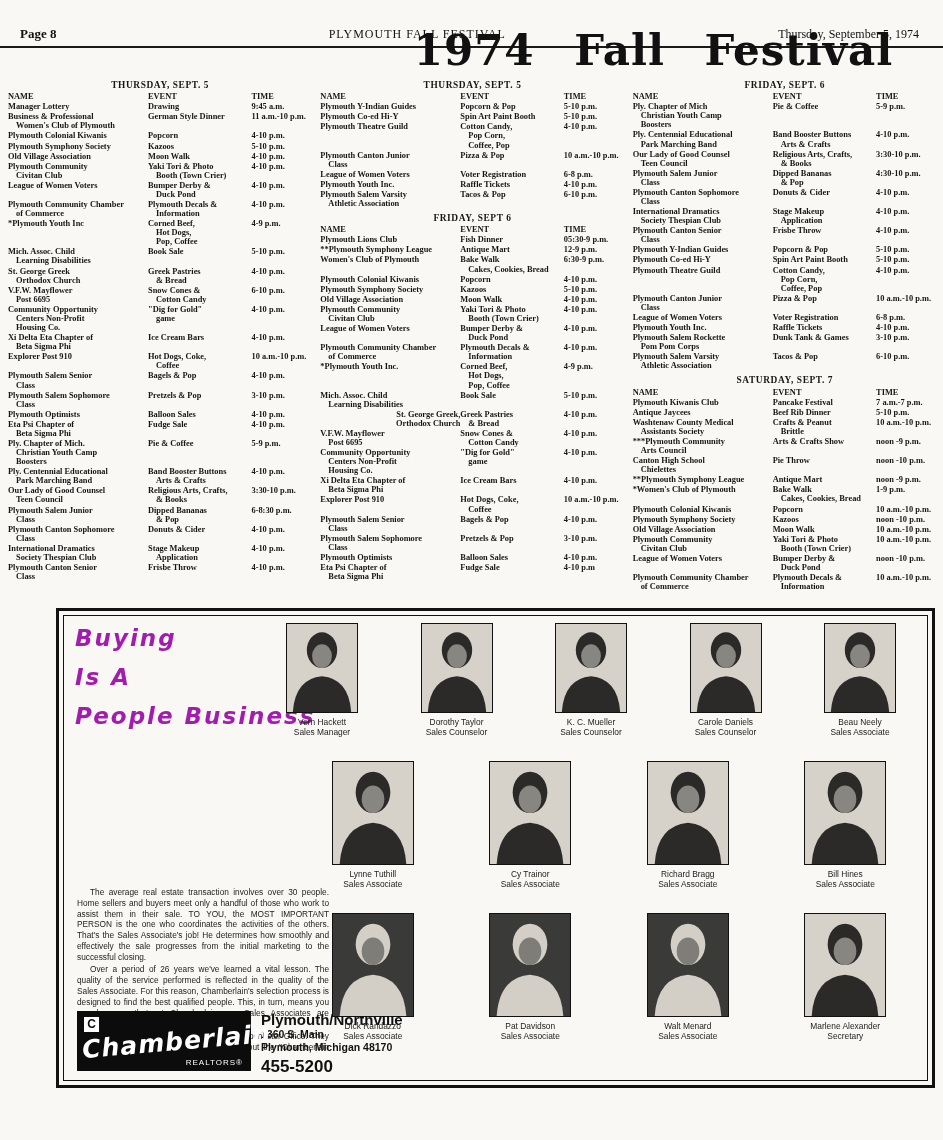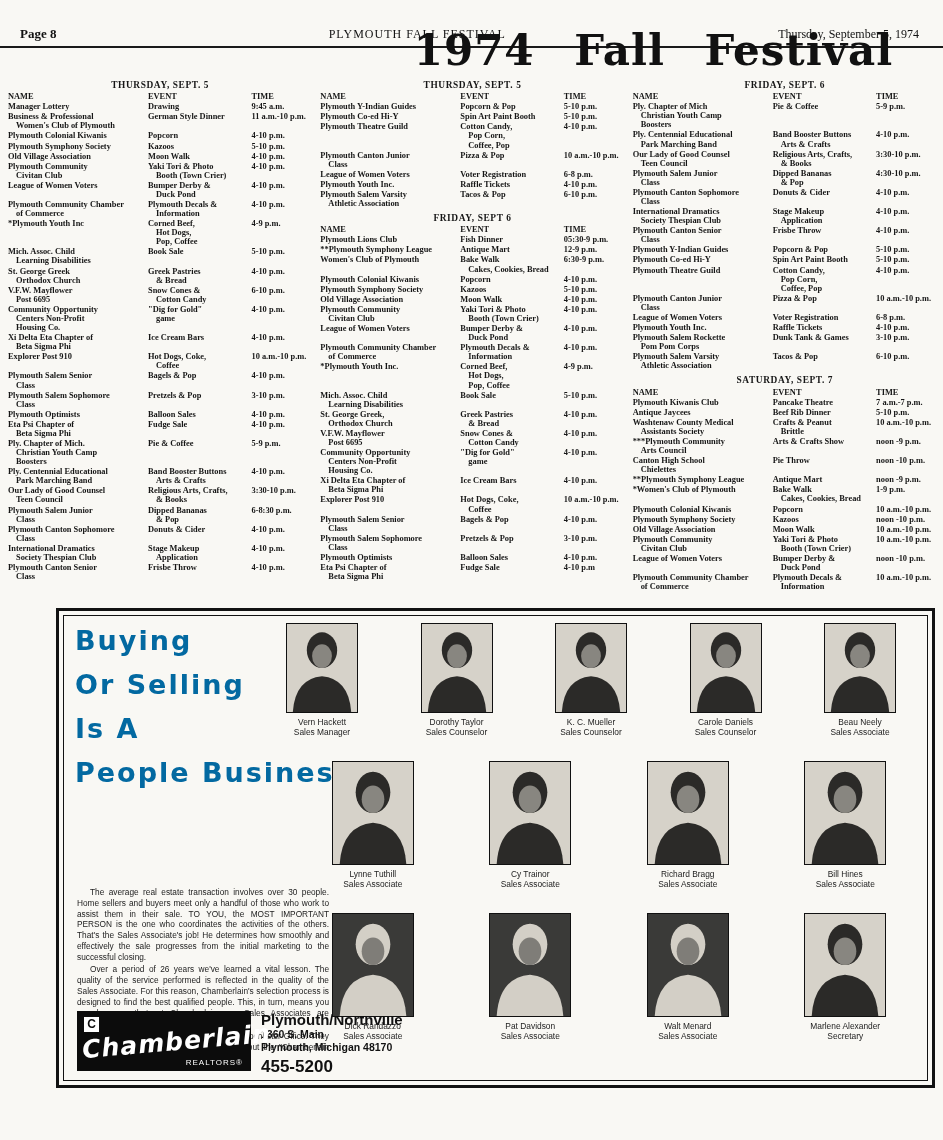--- a/index.html
+++ b/index.html
@@ -33,22 +33,22 @@
   .sched-head .cell.name{padding-left:0;}
 
   
   .ad{position:relative;margin:10px 8px 0 56px;height:474px;
       border:3px solid #121212;background:#f9f8f4;
       font-family:"Liberation Sans","DejaVu Sans",sans-serif;}
   .ad::after{content:"";position:absolute;inset:4px;border:1px solid #121212;pointer-events:none;}
 
   .ad-headline{position:absolute;left:16px;top:14px;width:235px;}
   .ad-headline .hl{font-family:"DejaVu Sans","Liberation Sans",sans-serif;
-                   font-weight:700;font-size:27px;letter-spacing:2px;
-                   margin-bottom:13px;white-space:nowrap;color:#0369a1;}
+                   font-weight:700;font-size:23px;letter-spacing:2px;
+                   margin-bottom:13px;white-space:nowrap;color:#a21caf;font-style:italic;}
   .ad-headline .hl:nth-child(4){margin-top:9px;}
 
   .ad-copy{position:absolute;left:18px;top:276px;width:252px;
            font-size:8.3px;line-height:1.3;text-align:justify;color:#222;}
   .ad-copy p{margin:0 0 2px;text-indent:13px;}
 
   .logo-row{position:absolute;left:18px;top:400px;display:flex;gap:10px;align-items:flex-start;}
   .logo-box{position:relative;width:174px;height:60px;background:#0c0c0c;flex:none;}
   .logo-monogram{position:absolute;left:7px;top:6px;width:15px;height:15px;background:#fff;
                  color:#0c0c0c;font-weight:700;font-size:12px;text-align:center;line-height:15px;}
@@ -370,21 +370,21 @@
 Pop, Coffee</div>
           <div class="cell time" style="display: inline-block;">4-9 p.m.</div>
         </div>
         <div class="sched-row">
           <div class="cell name" style="display: inline-block;">Mich. Assoc. Child
 Learning Disabilities</div>
           <div class="cell event" style="display: inline-block;">Book Sale</div>
           <div class="cell time" style="display: inline-block;">5-10 p.m.</div>
         </div>
         <div class="sched-row">
-          <div class="cell name" style="display: inline-block;">St. George Greek,
+          <div class="cell name" style="display: inline-block; text-align: right;">St. George Greek,
 Orthodox Church</div>
           <div class="cell event" style="display: inline-block;">Greek Pastries
 &amp; Bread</div>
           <div class="cell time" style="display: inline-block;">4-10 p.m.</div>
         </div>
         <div class="sched-row">
           <div class="cell name" style="display: inline-block;">V.F.W. Mayflower
 Post 6695</div>
           <div class="cell event" style="display: inline-block;">Snow Cones &amp;
 Cotton Candy</div>
@@ -534,21 +534,21 @@
           <div class="cell time" style="display: inline-block;">6-10 p.m.</div>
         </div>
         <div class="day-header">SATURDAY, SEPT. 7</div>
         <div class="sched-row sched-head">
           <div class="cell name" style="display: inline-block;">NAME</div>
           <div class="cell event" style="display: inline-block;">EVENT</div>
           <div class="cell time" style="display: inline-block;">TIME</div>
         </div>
         <div class="sched-row">
           <div class="cell name" style="display: inline-block; font-family: Liberation Serif, serif;">Plymouth Kiwanis Club</div>
-          <div class="cell event" style="display: inline-block;">Pancake Theatre</div>
+          <div class="cell event" style="display: inline-block;">Pancake Festival</div>
           <div class="cell time" style="display: inline-block;">7 a.m.-7 p.m.</div>
         </div>
         <div class="sched-row">
           <div class="cell name" style="display: inline-block;">Antique Jaycees</div>
           <div class="cell event" style="display: inline-block;">Beef Rib Dinner</div>
           <div class="cell time" style="display: inline-block;">5-10 p.m.</div>
         </div>
         <div class="sched-row">
           <div class="cell name" style="display: inline-block;">Washtenaw County Medical
 Assistants Society</div>
@@ -614,21 +614,20 @@
 Information</div>
           <div class="cell time" style="display: inline-block;">10 a.m.-10 p.m.</div>
         </div>
       </div>
     </div>
 
   <div class="ad">
 
     <div class="ad-headline">
       <div class="hl">Buying</div>
-      <div class="hl">Or Selling</div>
       <div class="hl">Is A</div>
       <div class="hl">People Business</div>
     </div>
 
     <div class="ad-copy">
       <p>The average real estate transaction involves over 30 people. Home sellers and buyers meet only a handful of those who work to assist them in their sale. TO YOU, the MOST IMPORTANT PERSON is the one who coordinates the activities of the others. That's the Sales Associate's job! He determines how smoothly and effectively the sale progresses from the initial marketing to the successful closing.</p>
       <p>Over a period of 26 years we've learned a vital lesson. The quality of the service performed is reflected in the quality of the Sales Associate. For this reason, Chamberlain's selection process is designed to find the best qualified people. This, in turn, means you can be sure that, at Chamberlain, our Sales Associates are professionals in every sense of the word.</p>
       <p>We are proud to present the staff of our Rochester Office. They are all professionals and they are ready to put the "Chamberlain Way" to work on your real estate needs</p>
     </div>
 

